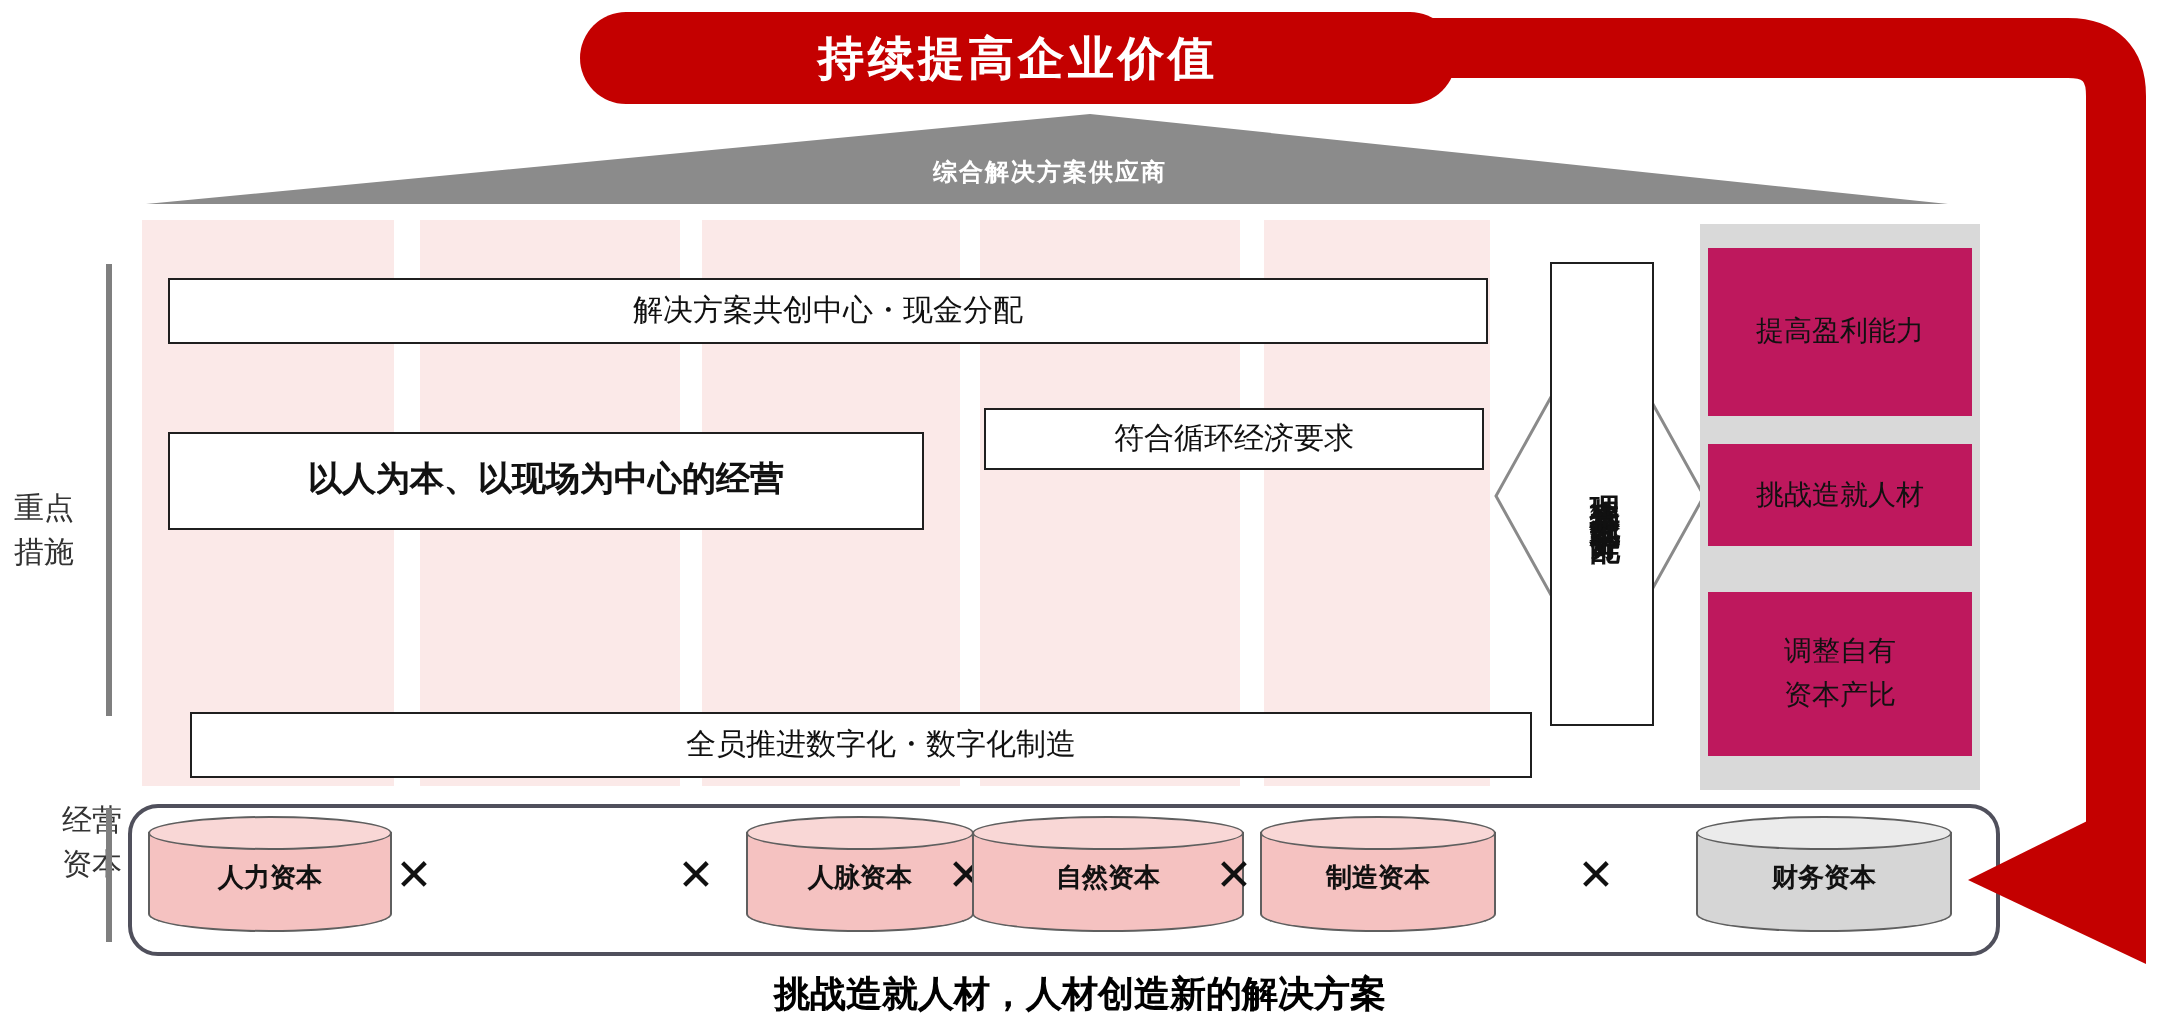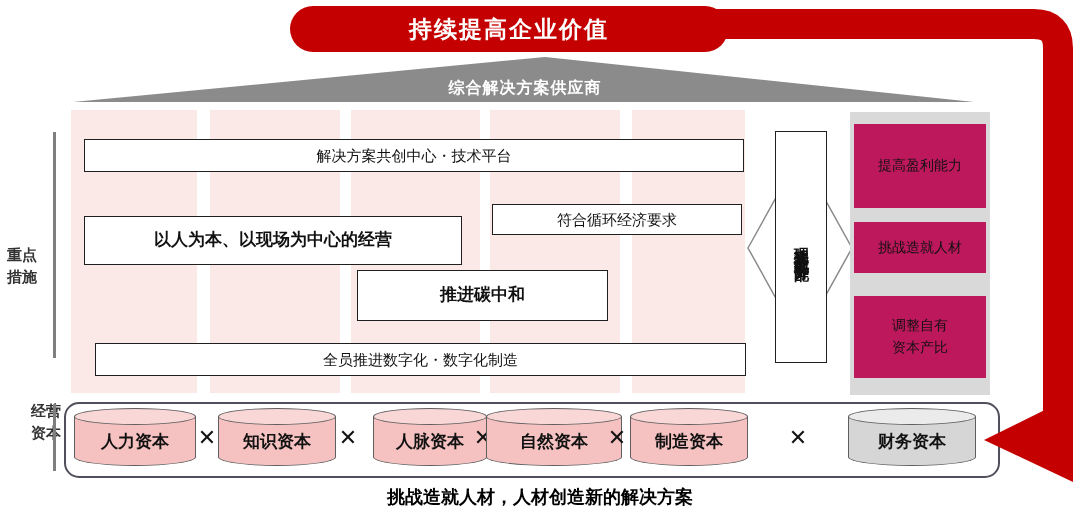--- a/index.html
+++ b/index.html
@@ -30,33 +30,33 @@
 
   .gray-panel { position:absolute; left:850px; top:112px; width:140px; height:283px; background:#d9d9d9; z-index:2; }
   .obox {
     position:absolute; left:854px; width:132px; background:#be185d; z-index:3;
     display:flex; align-items:center; justify-content:center; text-align:center;
     font-size:14px; line-height:1.55;
   }
   .obox .wrap4 { display:inline-block; width:4.5em; word-break:break-all; }
 
   .side-label {
-    position:absolute; left:7px; width:34px; font-size:15px; font-weight:bold; color:#333;
+    position:absolute; left:7px; width:34px; font-size:15px; font-weight:normal; color:#333;
     line-height:1.45; word-break:break-all; z-index:2;
   }
   .side-bar { position:absolute; left:53px; width:3px; background:#7f7f7f; z-index:2; }
 
   .banner {
     position:absolute; left:290px; top:6px; width:438px; height:46px; border-radius:24px;
     background:#c40000; z-index:7; display:flex; align-items:center; justify-content:center;
     color:#ffffff; font-weight:bold; font-size:23px; letter-spacing:2px;
   }
   .roof-label {
     position:absolute; left:375px; top:78px; width:300px; text-align:center; z-index:2;
-    color:#ffffff; font-weight:bold; font-size:16px; letter-spacing:1px;
+    color:#ffffff; font-weight:bold; font-size:12px; letter-spacing:1px;
   }
 
   .cap-container {
     position:absolute; left:64px; top:402px; width:932px; height:72px;
     background:#ffffff; border:2px solid #50505c; border-radius:15px; z-index:2;
   }
   .cylinder { position:absolute; top:408px; height:58px; z-index:3; }
   .cyl-top {
     position:absolute; left:0; right:0; top:0; height:15px; border-radius:50%;
     border:1.4px solid #5f5f5f; z-index:2;
@@ -65,21 +65,21 @@
     position:absolute; left:0; right:0; top:8px; bottom:0;
     border:1.4px solid #5f5f5f; border-top:none;
     border-radius:0 0 50% 50% / 0 0 9px 9px; z-index:1;
   }
   .cylinder.pink .cyl-top  { background:#f9d7d6; }
   .cylinder.pink .cyl-body { background:#f5c2c1; }
   .cylinder.gray .cyl-top  { background:#ebebeb; }
   .cylinder.gray .cyl-body { background:#d6d6d6; }
   .cyl-label {
     position:absolute; left:0; right:0; top:22px; text-align:center;
-    font-weight:bold; font-size:17px; z-index:3; color:#111;
+    font-weight:bold; font-size:13px; z-index:3; color:#111;
   }
   .x-sep {
     position:absolute; top:425px; width:26px; text-align:center; z-index:3;
     font-size:22px; font-weight:bold; color:#111;
   }
   .caption {
     position:absolute; left:30px; top:485px; width:1020px; text-align:center; z-index:2;
     font-weight:bold; font-size:18px; color:#000;
   }
 </style>
@@ -99,48 +99,42 @@
   <div class="stripe" style="left:490px;width:130px;"></div>
   <div class="stripe" style="left:632px;width:113px;"></div>
 
   <div class="side-label" style="top:244px;">重点措施</div>
   <div class="side-bar" style="top:132px;height:226px;"></div>
   <div class="side-label" style="top:400px;margin-left:24px;">经营资本</div>
   <div class="side-bar" style="top:404px;height:67px;"></div>
 
   <div class="roof-label">综合解决方案供应商</div>
 
-  <div class="wbox" style="left:84px;top:139px;width:658px;height:31px;">解决方案共创中心・技术平台</div>
+  <div class="wbox" style="left:84px;top:139px;width:658px;height:31px;">解决方案共创中心・现金分配</div>
   <div class="wbox bold" style="left:84px;top:216px;width:376px;height:47px;">以人为本、以现场为中心的经营</div>
   <div class="wbox" style="left:492px;top:204px;width:248px;height:29px;">符合循环经济要求</div>
-  <div class="wbox bold" style="left:357px;top:270px;width:249px;height:49px;">推进碳中和</div>
-  <div class="wbox" style="left:95px;top:343px;width:649px;height:31px;">全员推进数字化・数字化制造</div>
+  <div class="wbox" style="left:95px;top:356px;width:649px;height:31px;padding-left:20px;">全员推进数字化・数字化制造</div>
 
   <div class="vbox">理想资本分配（现金分配）</div>
 
   <div class="gray-panel"></div>
   <div class="obox" style="top:124px;height:84px;">提高盈利能力</div>
   <div class="obox" style="top:222px;height:51px;">挑战造就人材</div>
   <div class="obox" style="top:296px;height:82px;">
     <span class="wrap4">调整自有资本产比</span>
   </div>
 
   <div class="cap-container"></div>
 
   <div class="cylinder pink" style="left:74px;width:122px;">
     <div class="cyl-body"></div>
     <div class="cyl-top"></div>
     <div class="cyl-label">人力资本</div>
   </div>
   <div class="x-sep" style="left:194px;">✕</div>
-  <div class="cylinder pink" style="left:218px;width:118px;">
-    <div class="cyl-body"></div>
-    <div class="cyl-top"></div>
-    <div class="cyl-label">知识资本</div>
-  </div>
   <div class="x-sep" style="left:335px;">✕</div>
   <div class="cylinder pink" style="left:358px;width:114px;margin-left:15px;">
     <div class="cyl-body"></div>
     <div class="cyl-top"></div>
     <div class="cyl-label">人脉资本</div>
   </div>
   <div class="x-sep" style="left:470px;">✕</div>
   <div class="cylinder pink" style="left:486px;width:136px;">
     <div class="cyl-body"></div>
     <div class="cyl-top"></div>

